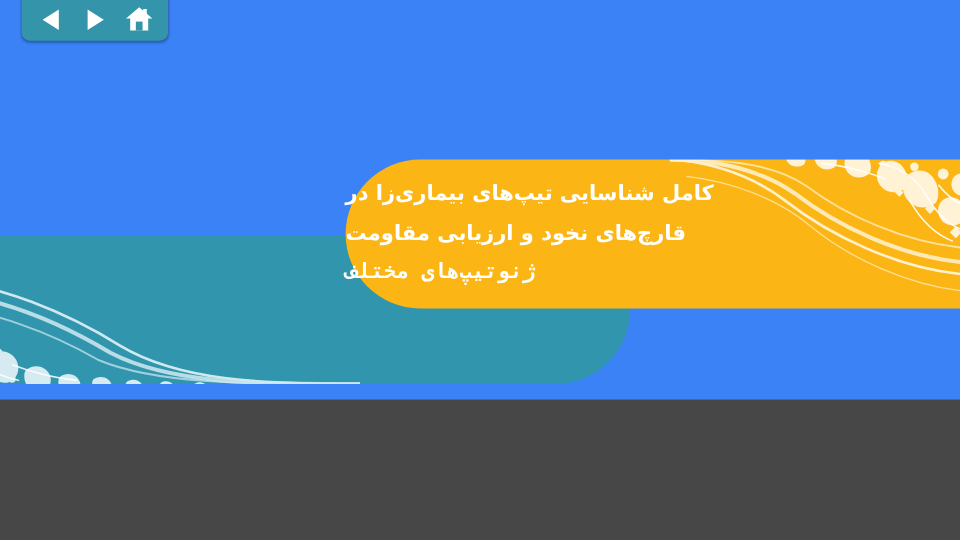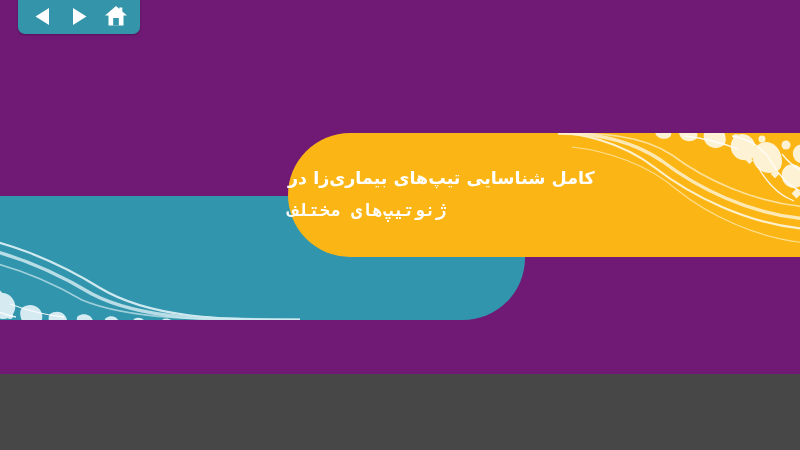--- a/index.html
+++ b/index.html
@@ -6,22 +6,22 @@
 
   html, body {
     width:800px; height:450px;
     overflow:hidden;
     background:#474747;
     font-family:"DejaVu Sans", sans-serif;
   }
 
   #stage {
     position:relative;
-    width:800px; height:374px;
-    background:#701a75;
+    width:800px; height:333px;
+    background:#3b82f6;
     overflow:hidden;
   }
 
   
   #navbar {
     position:absolute;
     left:18px; top:-10px;
     width:122px; height:44px;
     background:#3494a9;
     border-radius:7px;
@@ -170,20 +170,21 @@
         <path d="M250,40 c-10,-3 -19,-10 -26,-19"></path>
       </g>
       <g fill="none" stroke="#ffe9b0" stroke-width="1.1" opacity="0.8">
         <path d="M250,110 C200,106 150,82 118,56 C90,32 50,18 14,14"></path>
       </g>
     </svg>
   </div>
 
   <div id="title-block">
     <div class="title-line l1">کامل شناسایی تیپ‌های بیماری‌زا در</div>
+    <div class="title-line l2">قارچ‌های نخود و ارزیابی مقاومت</div>
     <div class="title-line l3">ژنوتیپ‌های مختلف</div>
   </div>
 
   <div id="navbar">
     <div class="navbtn">
       <span>
         <svg width="17" height="19" viewBox="0 0 17 19">
           <polygon points="15,1 15,18 1.5,9.5" fill="#ffffff"></polygon>
         </svg>
       </span>

